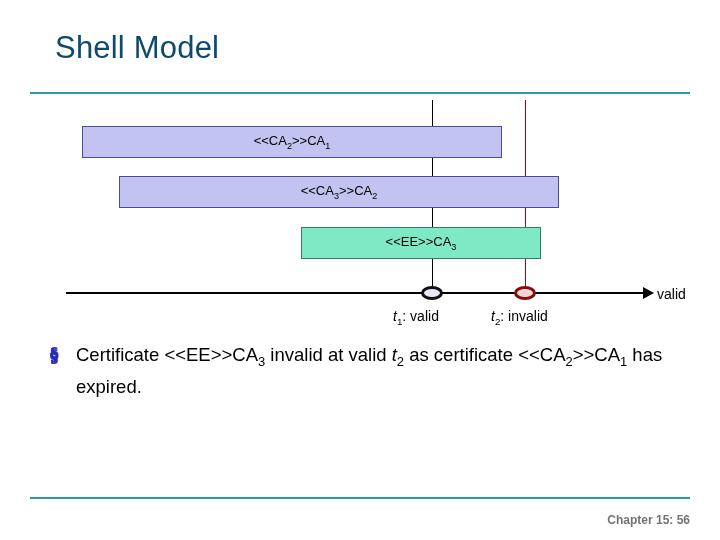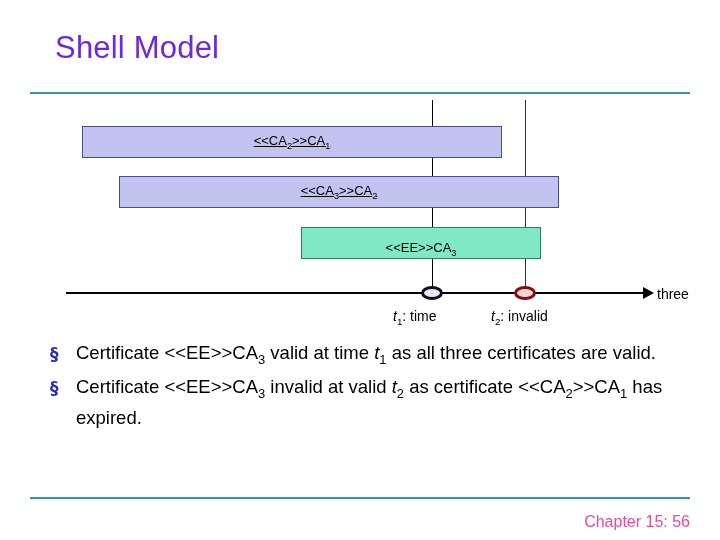--- a/index.html
+++ b/index.html
@@ -18,21 +18,21 @@
     position: absolute;
     left: 0; top: 0;
     width: 720px;
     height: 540px;
   }
   .title {
     position: absolute;
     left: 55px;
     top: 30px;
     font-size: 31px;
-    color: #6d28d9;
+    color: #0c4a6e;
     letter-spacing: 0.2px;
   }
   .rule-top {
     position: absolute;
     left: 30px;
     top: 92px;
     width: 660px;
     height: 2px;
     background: #2e9a9e;
   }
@@ -59,26 +59,24 @@
     box-sizing: border-box;
     font-size: 13px;
     color: #000000;
     display: flex;
     align-items: center;
     justify-content: center;
   }
   .bar.lav {
     background: #c3c3f2;
     border-color: #4b4b8f;
-    text-decoration: underline;
   }
   .bar.grn {
     background: #7fe8c4;
     border-color: #2f7f65;
-    align-items: flex-end;
   }
   .bar1 { left: 82px; top: 26px; width: 420px; height: 32px; }
   .bar2 { left: 119px; top: 76px; width: 440px; height: 32px; }
   .bar3 { left: 301px; top: 127px; width: 240px; height: 32px; }
 
   .vline-black {
     position: absolute;
     left: 432px;
     top: 0px;
     width: 1px;
@@ -164,22 +162,23 @@
     font-size: 17px;
     font-weight: bold;
     font-family: "DejaVu Sans", sans-serif;
   }
   sub { font-size: 0.70em; }
 
   .footer {
     position: absolute;
     right: 30px;
     top: 513px;
-    font-size: 16px;
-    color: #ec4899;
+    font-size: 12px;
+    color: #737373;
+    font-weight: bold;
   }
 </style>
 </head>
 <body>
 
 <div class="slide">
 
   <div class="title">Shell Model</div>
   <div class="rule-top"></div>
 
@@ -195,39 +194,38 @@
     <div class="bar lav bar2">
       <span>&lt;&lt;CA<sub>3</sub>&gt;&gt;CA<sub>2</sub></span>
     </div>
 
     <div class="bar grn bar3">
       <span>&lt;&lt;EE&gt;&gt;CA<sub>3</sub></span>
     </div>
 
     <div class="axis"></div>
     <div class="axis-arrow"></div>
-    <div class="time-label">three</div>
+    <div class="time-label">valid</div>
 
     <div class="marker m1"></div>
     <div class="marker m2"></div>
 
     <div class="tick-label t1">
-      <span class="ital">t</span><sub>1</sub><span>: time</span>
+      <span class="ital">t</span><sub>1</sub><span>: valid</span>
     </div>
 
     <div class="tick-label t2">
       <span class="ital">t</span><sub>2</sub><span>: invalid</span>
     </div>
   </div>
 
   <div class="bullets">
 
     <div class="bullet">
       <span class="mark">§</span>
-      <span><span>Certificate &lt;&lt;EE&gt;&gt;CA</span><sub>3</sub><span> valid at time </span><span class="ital">t</span><sub>1</sub><span> as all three certificates are valid.</span></span>
     </div>
 
     <div class="bullet">
       <span class="mark">§</span>
       <span><span>Certificate &lt;&lt;EE&gt;&gt;CA</span><sub>3</sub><span> invalid at valid </span><span class="ital">t</span><sub>2</sub><span> as certificate &lt;&lt;CA</span><sub>2</sub><span>&gt;&gt;CA</span><sub>1</sub><span> has expired.</span></span>
     </div>
   </div>
 
   <div class="rule-bottom"></div>
   <div class="footer">Chapter 15: 56</div>

